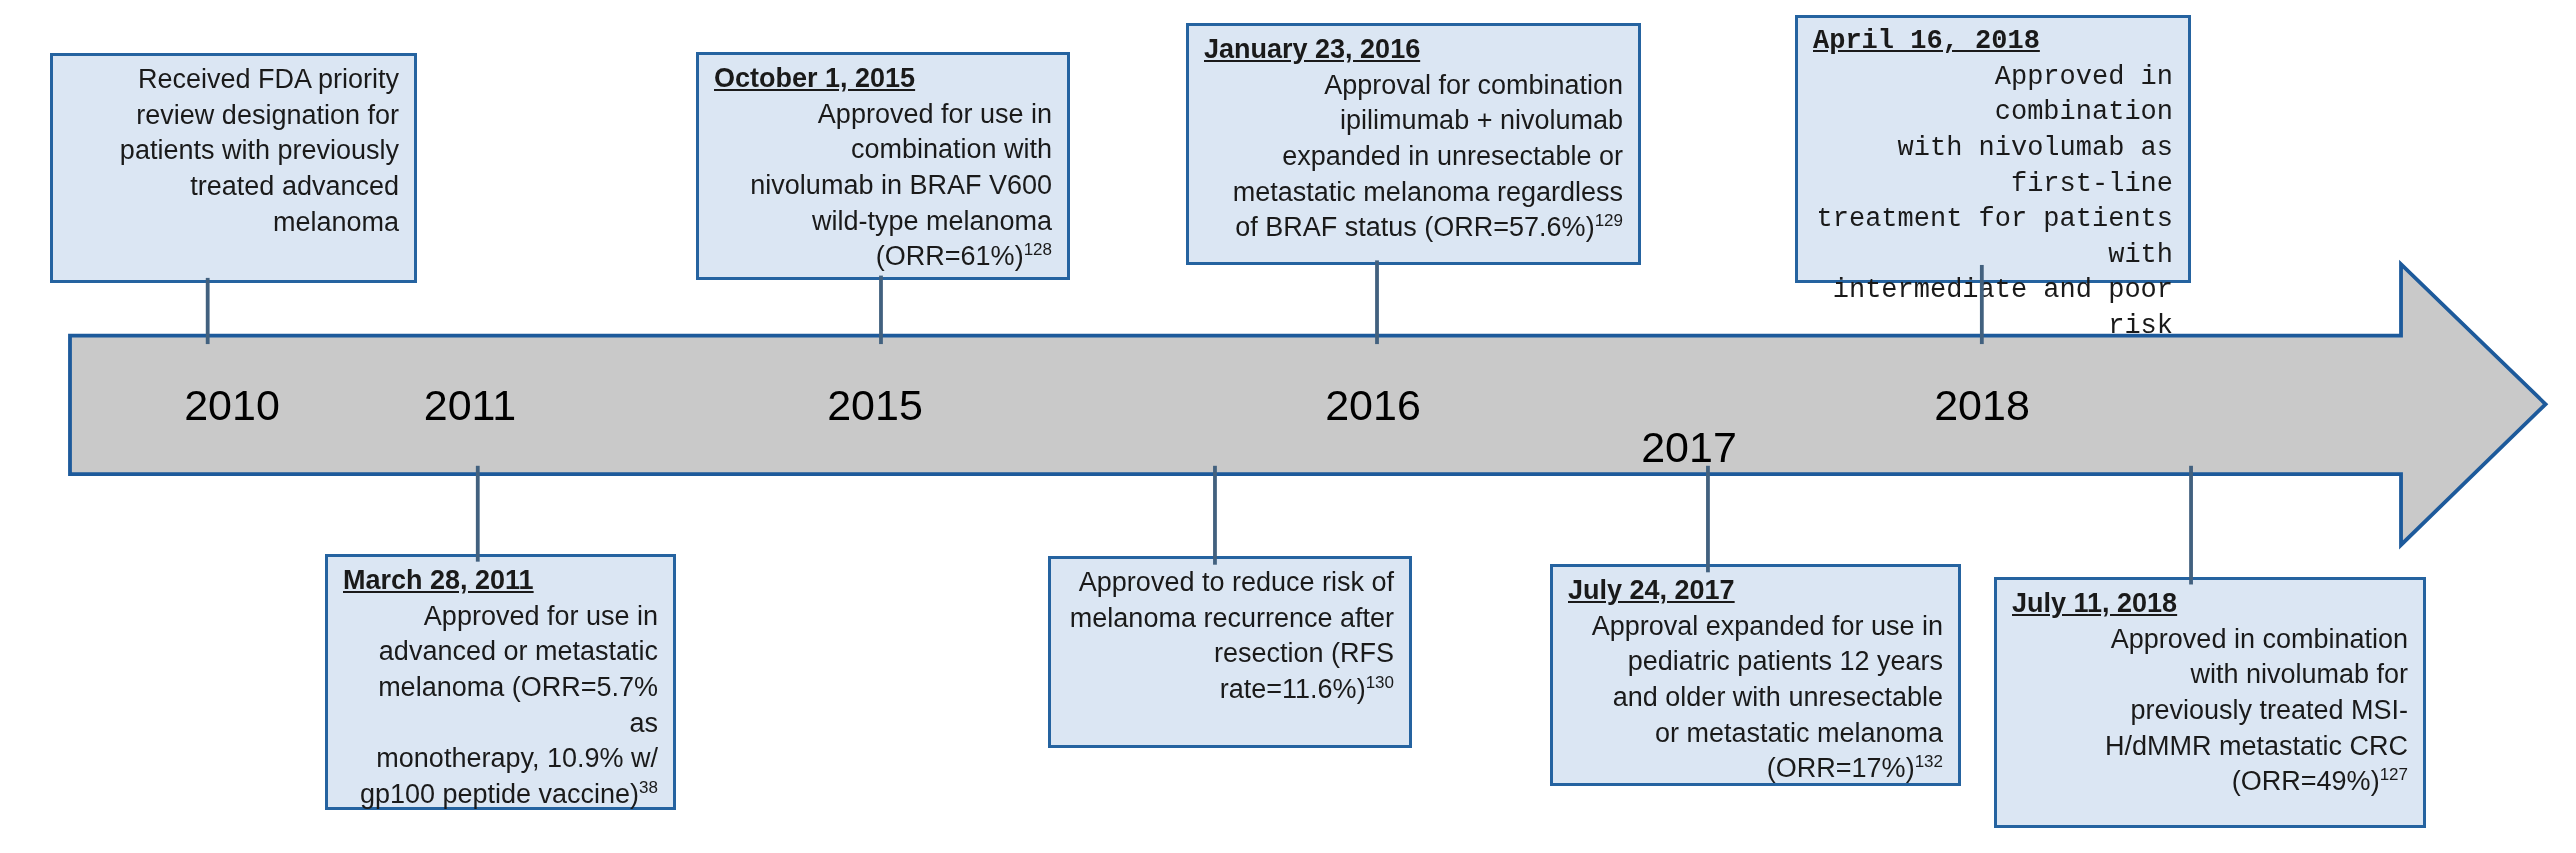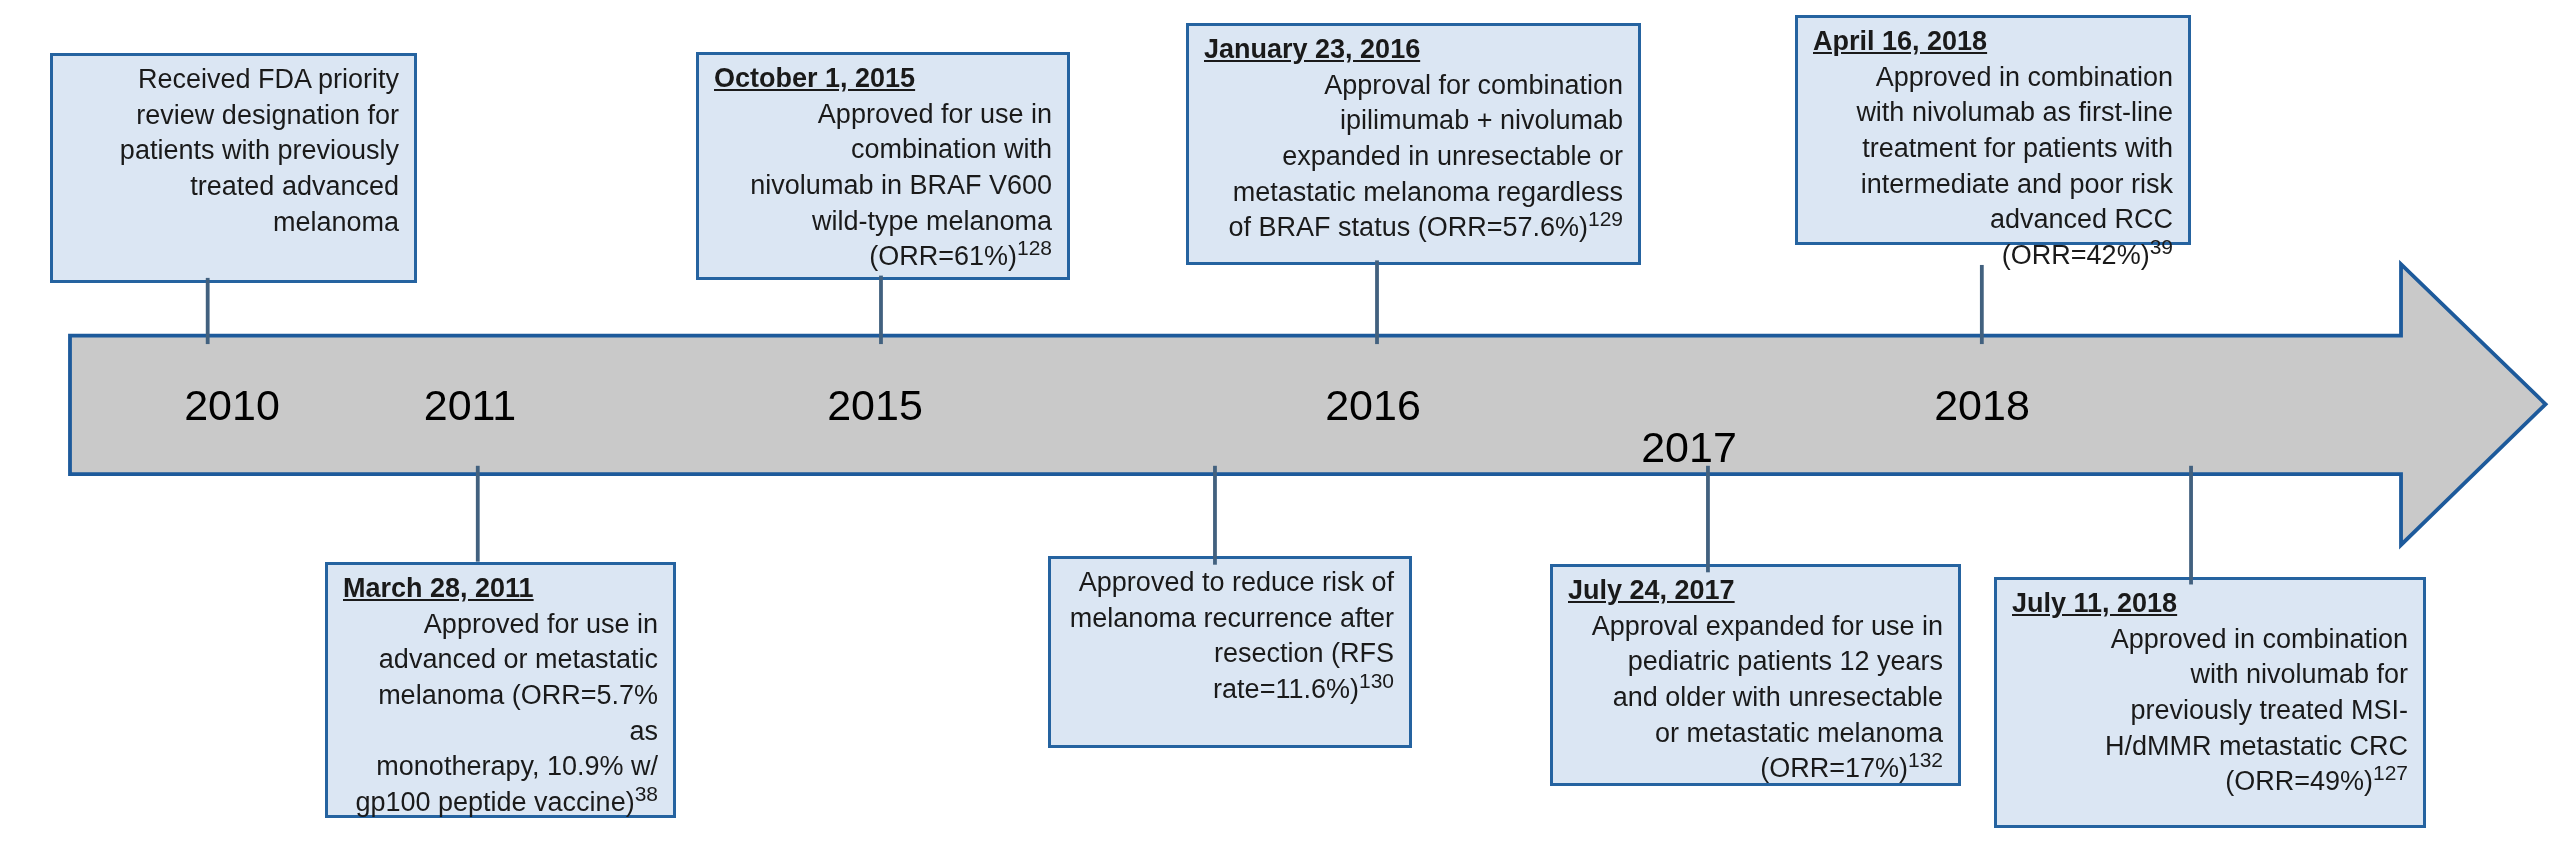--- a/index.html
+++ b/index.html
@@ -20,21 +20,21 @@
     font-size: 27px;
     line-height: 1.32;
     color: var(--text, #1a1a1a);
   }
   .event-date {
     font-weight: bold;
     text-decoration: underline;
   }
   .event-desc { white-space: pre-line; text-align: right; }
   .event-desc sup {
-    font-size: 21px;
+    font-size: 17px;
     vertical-align: super;
     line-height: 0;
   }
   .svg-layer {
     position: absolute;
     left: 0; top: 0;
     width: 2576px; height: 854px;
   }
   .year {
     position: absolute;
@@ -69,30 +69,30 @@
 
   <div class="event-box" style="left:1186px; top:23px; width:455px; height:242px;">
     <div class="event-date">January 23, 2016</div>
     <div class="event-desc"><span>Approval for combination
 ipilimumab + nivolumab
 expanded in unresectable or
 metastatic melanoma regardless
 of BRAF status (ORR=57.6%)</span><sup>129</sup></div>
   </div>
 
-  <div class="event-box" style="left:1795px; top:15px; width:396px; height:230px;">
+  <div class="event-box" style="left:1795px; top:15px; width:396px; height:268px;font-family:Liberation Mono, monospace;">
     <div class="event-date">April 16, 2018</div>
     <div class="event-desc"><span>Approved in combination
 with nivolumab as first-line
 treatment for patients with
 intermediate and poor risk
 advanced RCC (ORR=42%)</span><sup>39</sup></div>
   </div>
 
-  <div class="event-box" style="left:325px; top:554px; width:351px; height:256px;margin-top:8px;">
+  <div class="event-box" style="left:325px; top:554px; width:351px; height:256px;">
     <div class="event-date">March 28, 2011</div>
     <div class="event-desc"><span>Approved for use in
 advanced or metastatic
 melanoma (ORR=5.7% as
 monotherapy, 10.9% w/
 gp100 peptide vaccine)</span><sup>38</sup></div>
   </div>
 
   <div class="event-box" style="left:1048px; top:556px; width:364px; height:192px;">
     <div class="event-desc"><span>Approved to reduce risk of

